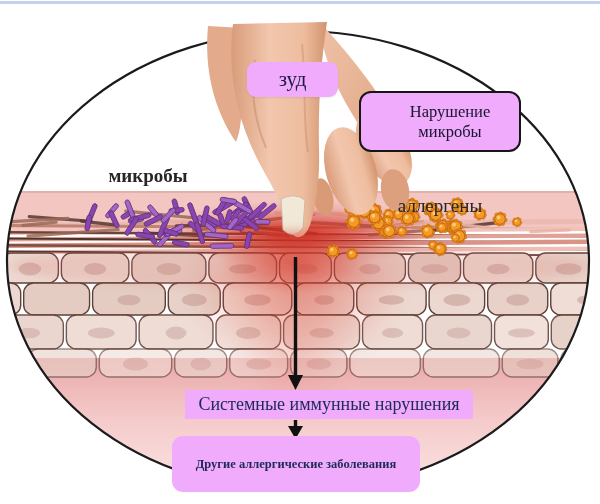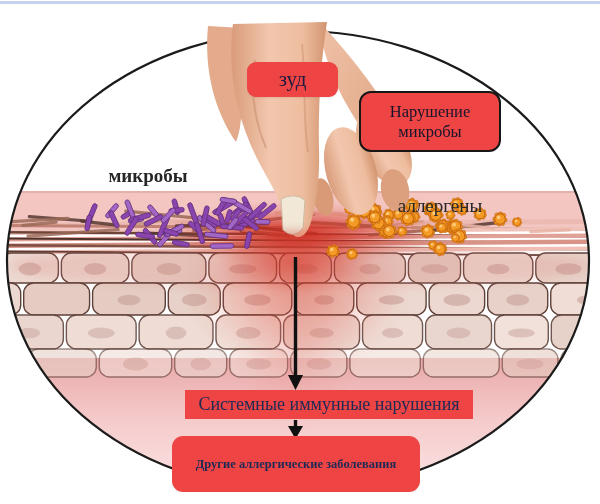--- a/index.html
+++ b/index.html
@@ -1,25 +1,25 @@
 <!DOCTYPE html>
 <html><head>
 <meta charset="utf-8">
 <style>
   html,body{margin:0;padding:0;background:#ffffff;}
   body{width:600px;height:504px;overflow:hidden;font-family:"Liberation Serif","DejaVu Serif",serif;}
   .top-line{position:absolute;left:0;top:1px;width:600px;height:3px;background:#c5d2ee;}
   .stage{position:relative;width:600px;height:504px;}
   .stage svg{position:absolute;left:0;top:0;}
   .box,.lbl{position:absolute;text-align:center;color:#1d1d46;}
-  .box{background:#ef4444;}
+  .box{background:#f0abfc;}
   .box.itch{left:247px;top:62px;width:91px;height:35px;border-radius:9px;
     font-size:21px;line-height:35px;color:#1b1b40;box-shadow:0 1px 2px rgba(0,0,0,0.08);}
   .box.barrier{left:359px;top:91px;width:138px;height:57px;border:2px solid #161616;border-radius:12px;
-    display:flex;flex-direction:column;justify-content:center;font-size:16.5px;line-height:1.17;color:#15152c;}
+    display:flex;flex-direction:column;justify-content:center;font-size:16.5px;line-height:1.17;color:#15152c;padding-left:20px;}
   .lbl.microbes{left:98px;top:165px;width:100px;font-size:19px;color:#262626;font-weight:bold;}
   .lbl.allergens{left:383px;top:165px;width:114px;font-size:19px;color:#262626;margin-top:30px;}
   .box.systemic{left:156px;top:390px;width:288px;height:29px;border-radius:0;
     font-size:18px;line-height:29px;color:#1d2a55;margin-left:29px;}
   .box.other{left:172px;top:436px;width:248px;height:56px;border-radius:11px;
     display:flex;flex-direction:column;justify-content:center;
     font-size:12.5px;font-weight:bold;line-height:1.32;color:#1d2a55;gap:48px;}
 </style>
 </head>
 <body>

